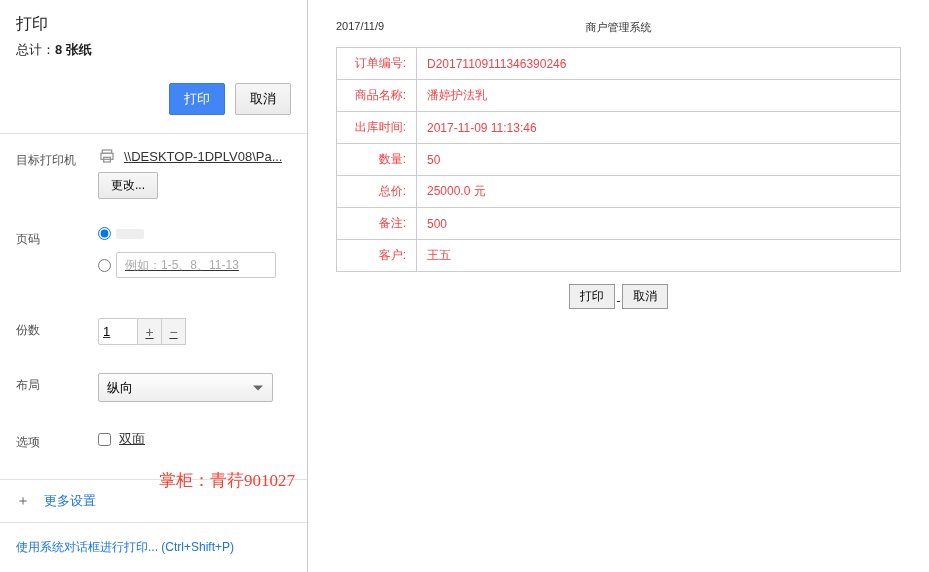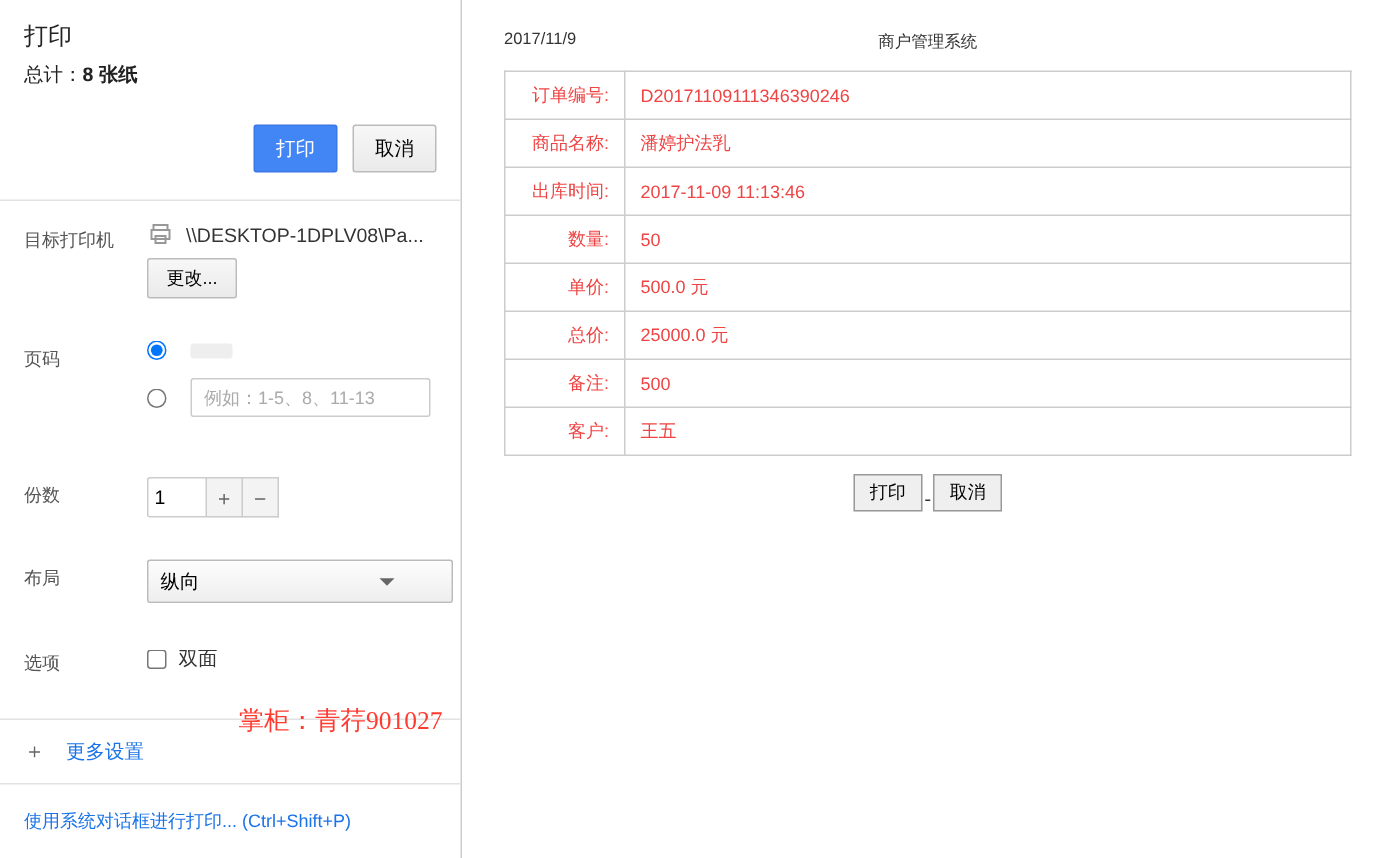--- a/index.html
+++ b/index.html
@@ -66,20 +66,21 @@
     }
     .row-label {
       width: 82px;
       font-size: 12px;
       color: #555;
       padding-top: 4px;
       flex-shrink: 0;
     }
     .row-body {
       flex: 1;
+      text-decoration: underline;
     }
     .printer-dest {
       display: flex;
       align-items: center;
       gap: 8px;
       margin-bottom: 8px;
     }
     .printer-icon {
       width: 18px;
       height: 16px;
@@ -97,21 +98,21 @@
       padding: 4px 12px;
       font-size: 12px;
       border: 1px solid #bbb;
       background: linear-gradient(#f7f7f7,#eaeaea);
       cursor: pointer;
       border-radius: 2px;
     }
     .radio-row {
       display: flex;
       align-items: center;
-      gap: 16px;
+      gap: 5px;
       margin-bottom: 12px;
     }
     .radio-row input[type=radio]{
       width:13px;height:13px;
     }
     .radio-row .redacted {
       display: inline-block;
       width: 28px;
       height: 10px;
       background: #eee;
@@ -142,21 +143,21 @@
       width: 24px;
       border: 1px solid #ccc;
       border-left: none;
       background: #f3f3f3;
       cursor: pointer;
       font-size: 14px;
       color: #666;
       display:flex;align-items:center;justify-content:center;
     }
     .layout-select {
-      width: 204px;
+      width: 175px;
       padding: 6px 8px;
       font-size: 13px;
       border: 1px solid #bbb;
       background: linear-gradient(#fdfdfd,#eee);
       border-radius: 2px;
       appearance: none;
       position: relative;
     }
     .select-wrap { position: relative; width: 175px; }
     .select-wrap::after {
@@ -365,24 +366,20 @@
         </tr>
         <tr>
           <td class="label">出库时间:</td>
           <td>2017-11-09 11:13:46</td>
         </tr>
         <tr>
           <td class="label">数量:</td>
           <td>50</td>
         </tr>
         <tr>
-          <td class="label">单价:</td>
-          <td>500.0 元</td>
-        </tr>
-        <tr>
           <td class="label">总价:</td>
           <td>25000.0 元</td>
         </tr>
         <tr>
           <td class="label">备注:</td>
           <td>500</td>
         </tr>
         <tr>
           <td class="label">客户:</td>
           <td>王五</td>

